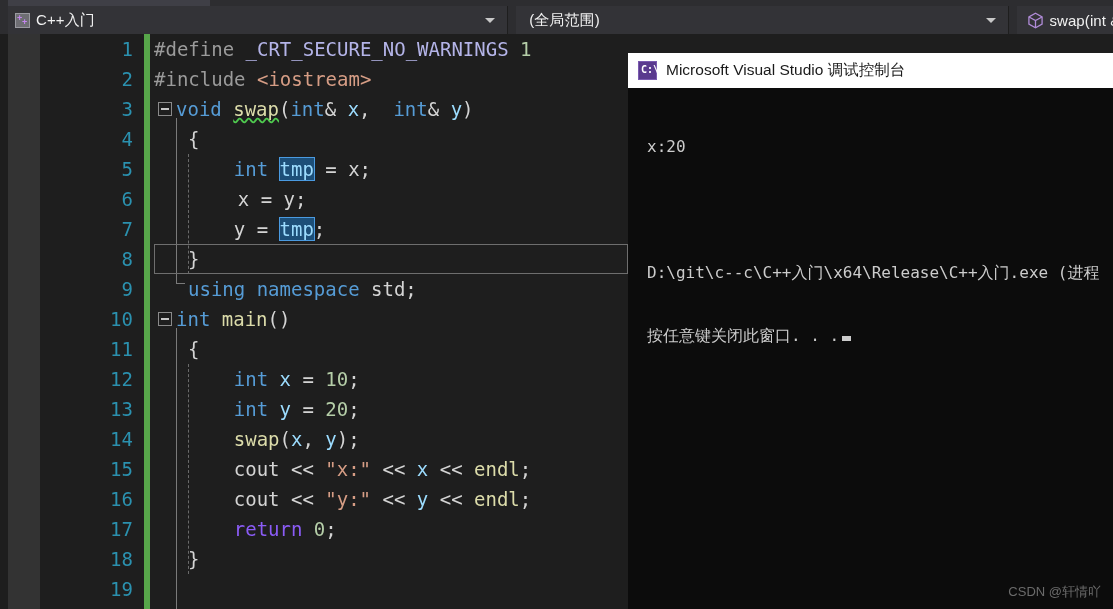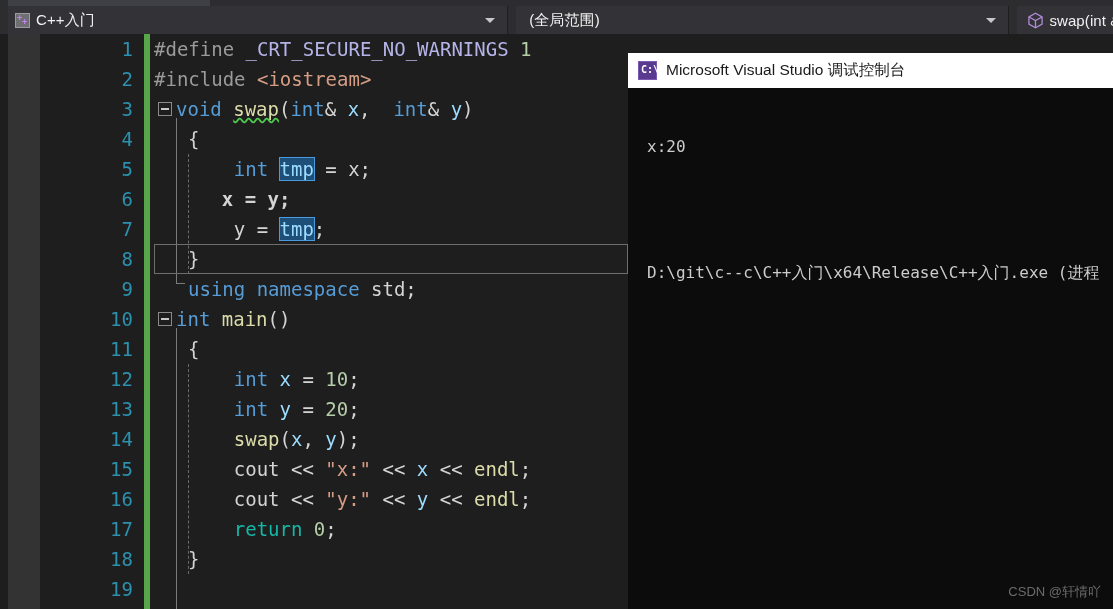--- a/index.html
+++ b/index.html
@@ -184,21 +184,21 @@
     position: absolute;
     left: 4px; top: 0;
     white-space: pre;
   }
 
   
   .pp   { color: #9b9b9b; }           
   .mac  { color: #b4b4e8; }           
   .inc  { color: #d69d85; text-align: right; }           
   .kw   { color: #569cd6; }           
-  .kw2  { color: #14b8a6; }           
+  .kw2  { color: #8b5cf6; }           
   .fn   { color: #dcdcaa; }           
   .id   { color: #9cdcfe; }           
   .pln  { color: #d4d4d4; }           
   .num  { color: #b5cea8; }           
   .str  { color: #d69d85; }           
   .sq {
     text-decoration: underline wavy #4ec94e;
     text-decoration-skip-ink: none;
   }
   .ref-hl {
@@ -350,21 +350,21 @@
     <div class="line"><span class="code-text"><span class="pp">#define </span><span class="mac">_CRT_SECURE_NO_WARNINGS</span><span class="num"> 1</span></span></div>
 
     <div class="line"><span class="code-text"><span class="pp">#include </span><span class="inc">&lt;iostream&gt;</span></span></div>
 
     <div class="line"><span class="code-text" style="left:26px;"><span class="kw">void </span><span class="fn sq">swap</span><span class="pln">(</span><span class="kw">int</span><span class="pln">&amp; </span><span class="id">x</span><span class="pln">,  </span><span class="kw">int</span><span class="pln">&amp; </span><span class="id">y</span><span class="pln">)</span></span></div>
 
     <div class="line"><span class="code-text" style="left:38px;"><span class="pln">{</span></span></div>
 
     <div class="line"><span class="code-text" style="left:38px;"><span class="pln">    </span><span class="kw">int </span><span class="ref-hl">tmp</span><span class="pln"> = x;</span></span></div>
 
-    <div class="line"><span class="code-text" style="left:26px;font-weight:bold;"><span class="pln">    x = y;</span></span></div>
+    <div class="line"><span class="code-text" style="left:42px;"><span class="pln">    x = y;</span></span></div>
 
     <div class="line"><span class="code-text" style="left:38px;"><span class="pln">    </span><span class="pln">y = </span><span class="ref-hl">tmp</span><span class="pln">;</span></span></div>
 
     <div class="line"><span class="code-text" style="left:38px;"><span class="pln">}</span></span></div>
 
     <div class="line"><span class="code-text" style="left:38px;"><span class="kw">using namespace </span><span class="pln">std;</span></span></div>
 
     <div class="line"><span class="code-text" style="left:26px;"><span class="kw">int </span><span class="fn">main</span><span class="pln">()</span></span></div>
 
     <div class="line"><span class="code-text" style="left:38px;"><span class="pln">{</span></span></div>
@@ -392,16 +392,17 @@
   <div class="console-title">
     <span class="cmd-icon">
         <span>C:\</span>
       </span>
     <span class="ctitle">Microsoft Visual Studio 调试控制台</span>
   </div>
   <div class="console-body">
     <div>x:20</div>
     <div class="blank"></div>
     <div>D:\git\c--c\C++入门\x64\Release\C++入门.exe (进程</div>
+    <div><span>按任意键关闭此窗口. . .</span><span class="cursor-block"></span></div>
   </div>
 </div>
 
 <div class="watermark">CSDN @轩情吖</div>
 
 </body></html>

